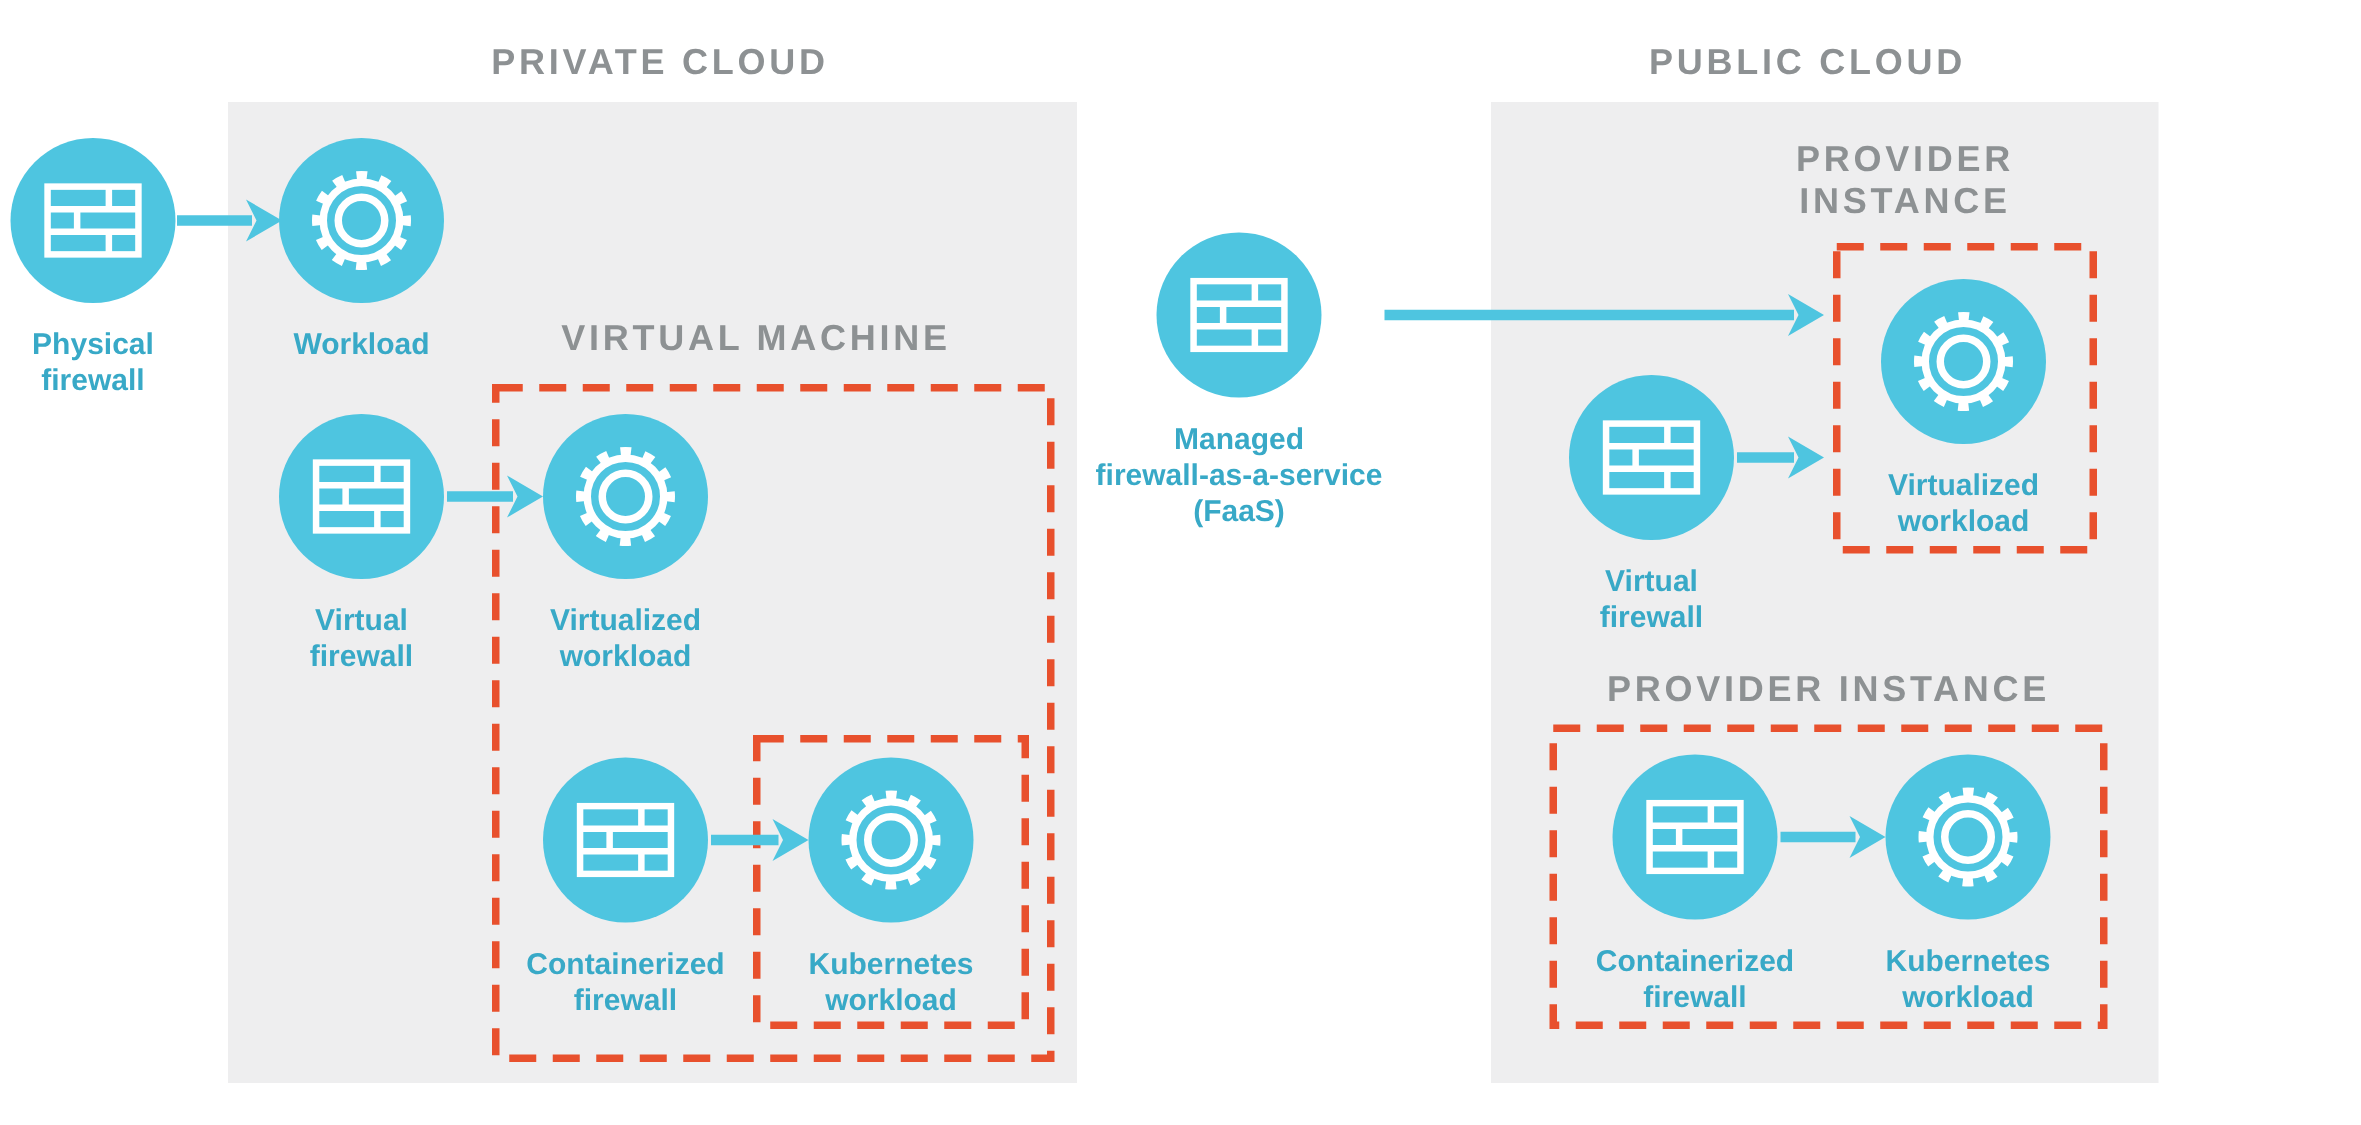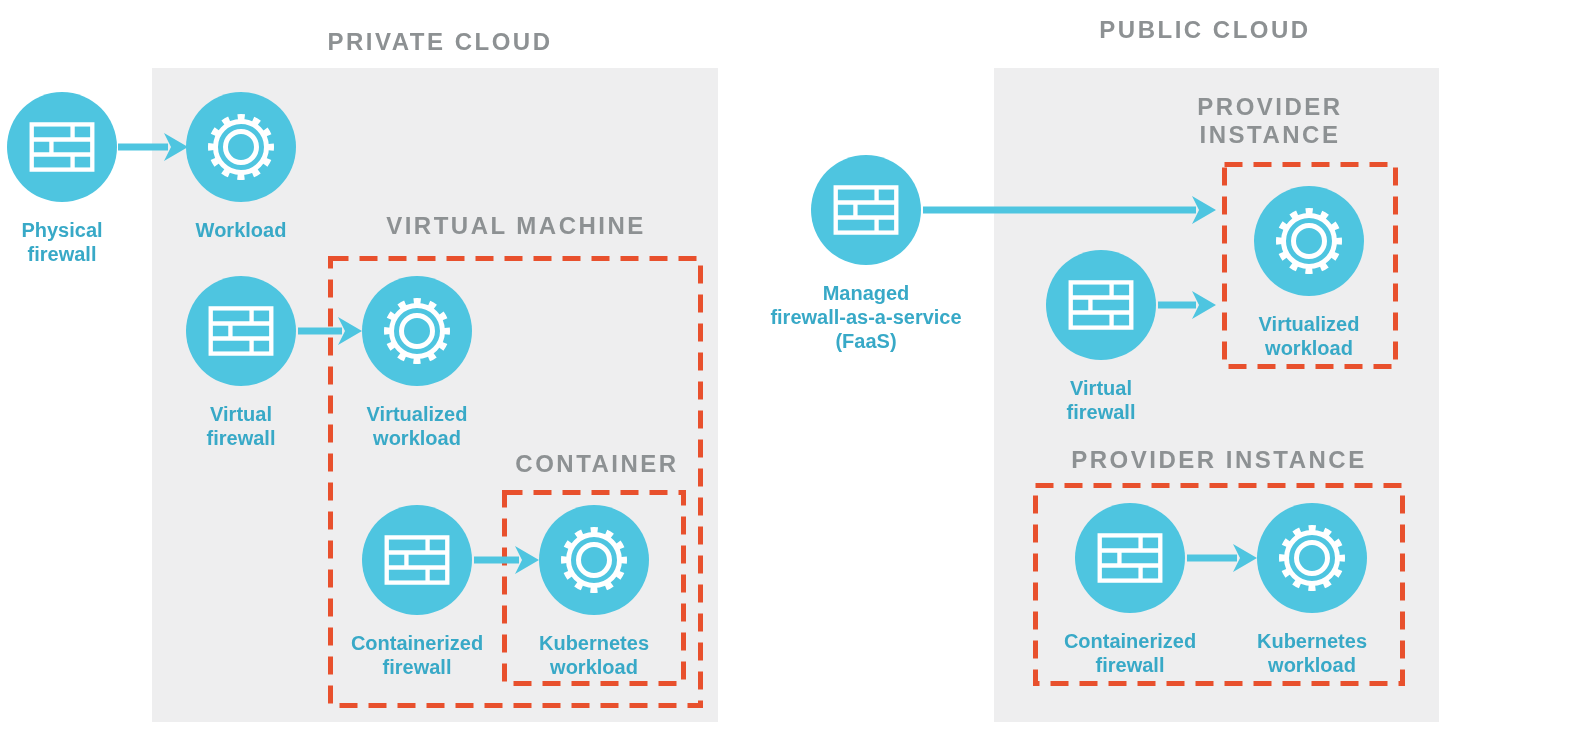--- a/index.html
+++ b/index.html
@@ -57,23 +57,22 @@
 </style>
 </head>
 <body>
 
 <div class="canvas">
 
   <div class="panel private"></div>
   <div class="panel public"></div>
 
   <div class="sec-title" style="left:240px;top:28px">PRIVATE CLOUD</div>
-  <div class="sec-title" style="left:1005px;top:16px">PUBLIC CLOUD</div>
-  <div class="sec-title" style="left:316px;top:212px">VIRTUAL MACHINE</div>
-  <div class="sec-title" style="left:397px;top:450px">CONTAINER</div>
+  <div class="sec-title" style="left:1005px;top:28px">PUBLIC CLOUD</div>
+  <div class="sec-title" style="left:304px;top:212px">VIRTUAL MACHINE</div>
   <div class="sec-title" style="left:1070px;top:93px">PROVIDER
 INSTANCE</div>
   <div class="sec-title" style="left:1019px;top:446px">PROVIDER INSTANCE</div>
 
   <svg class="dash-box" style="left:328px;top:256px" width="375" height="452">
     <rect x="2.5" y="2.5" width="370" height="447"></rect>
   </svg>
   <svg class="dash-box" style="left:502px;top:490px" width="184" height="196">
     <rect x="2.5" y="2.5" width="179" height="191"></rect>
   </svg>
@@ -182,21 +181,21 @@
       <svg class="gear" viewBox="-39 -39 78 78" width="78" height="78">
         <circle class="g-teeth" r="29"></circle>
           <circle class="g-body" r="25.5"></circle>
           <circle class="g-hole" r="15.5"></circle>
       </svg>
     </div>
     <div class="node-label">Kubernetes
 workload</div>
   </div>
 
-  <div class="node" style="left:746px;top:155px">
+  <div class="node" style="left:706px;top:155px">
     <div class="circle">
       <svg class="brick" viewBox="0 0 68 52" width="66" height="50">
         <rect x="2.5" y="2.5" width="63" height="47"></rect>
         <line x1="2.5" y1="18.2" x2="65.5" y2="18.2"></line>
           <line x1="2.5" y1="33.8" x2="65.5" y2="33.8"></line>
         <line x1="45" y1="2.5" x2="45" y2="18.2"></line>
           <line x1="23" y1="18.2" x2="23" y2="33.8"></line>
           <line x1="45" y1="33.8" x2="45" y2="49.5"></line>
       </svg>
     </div>

